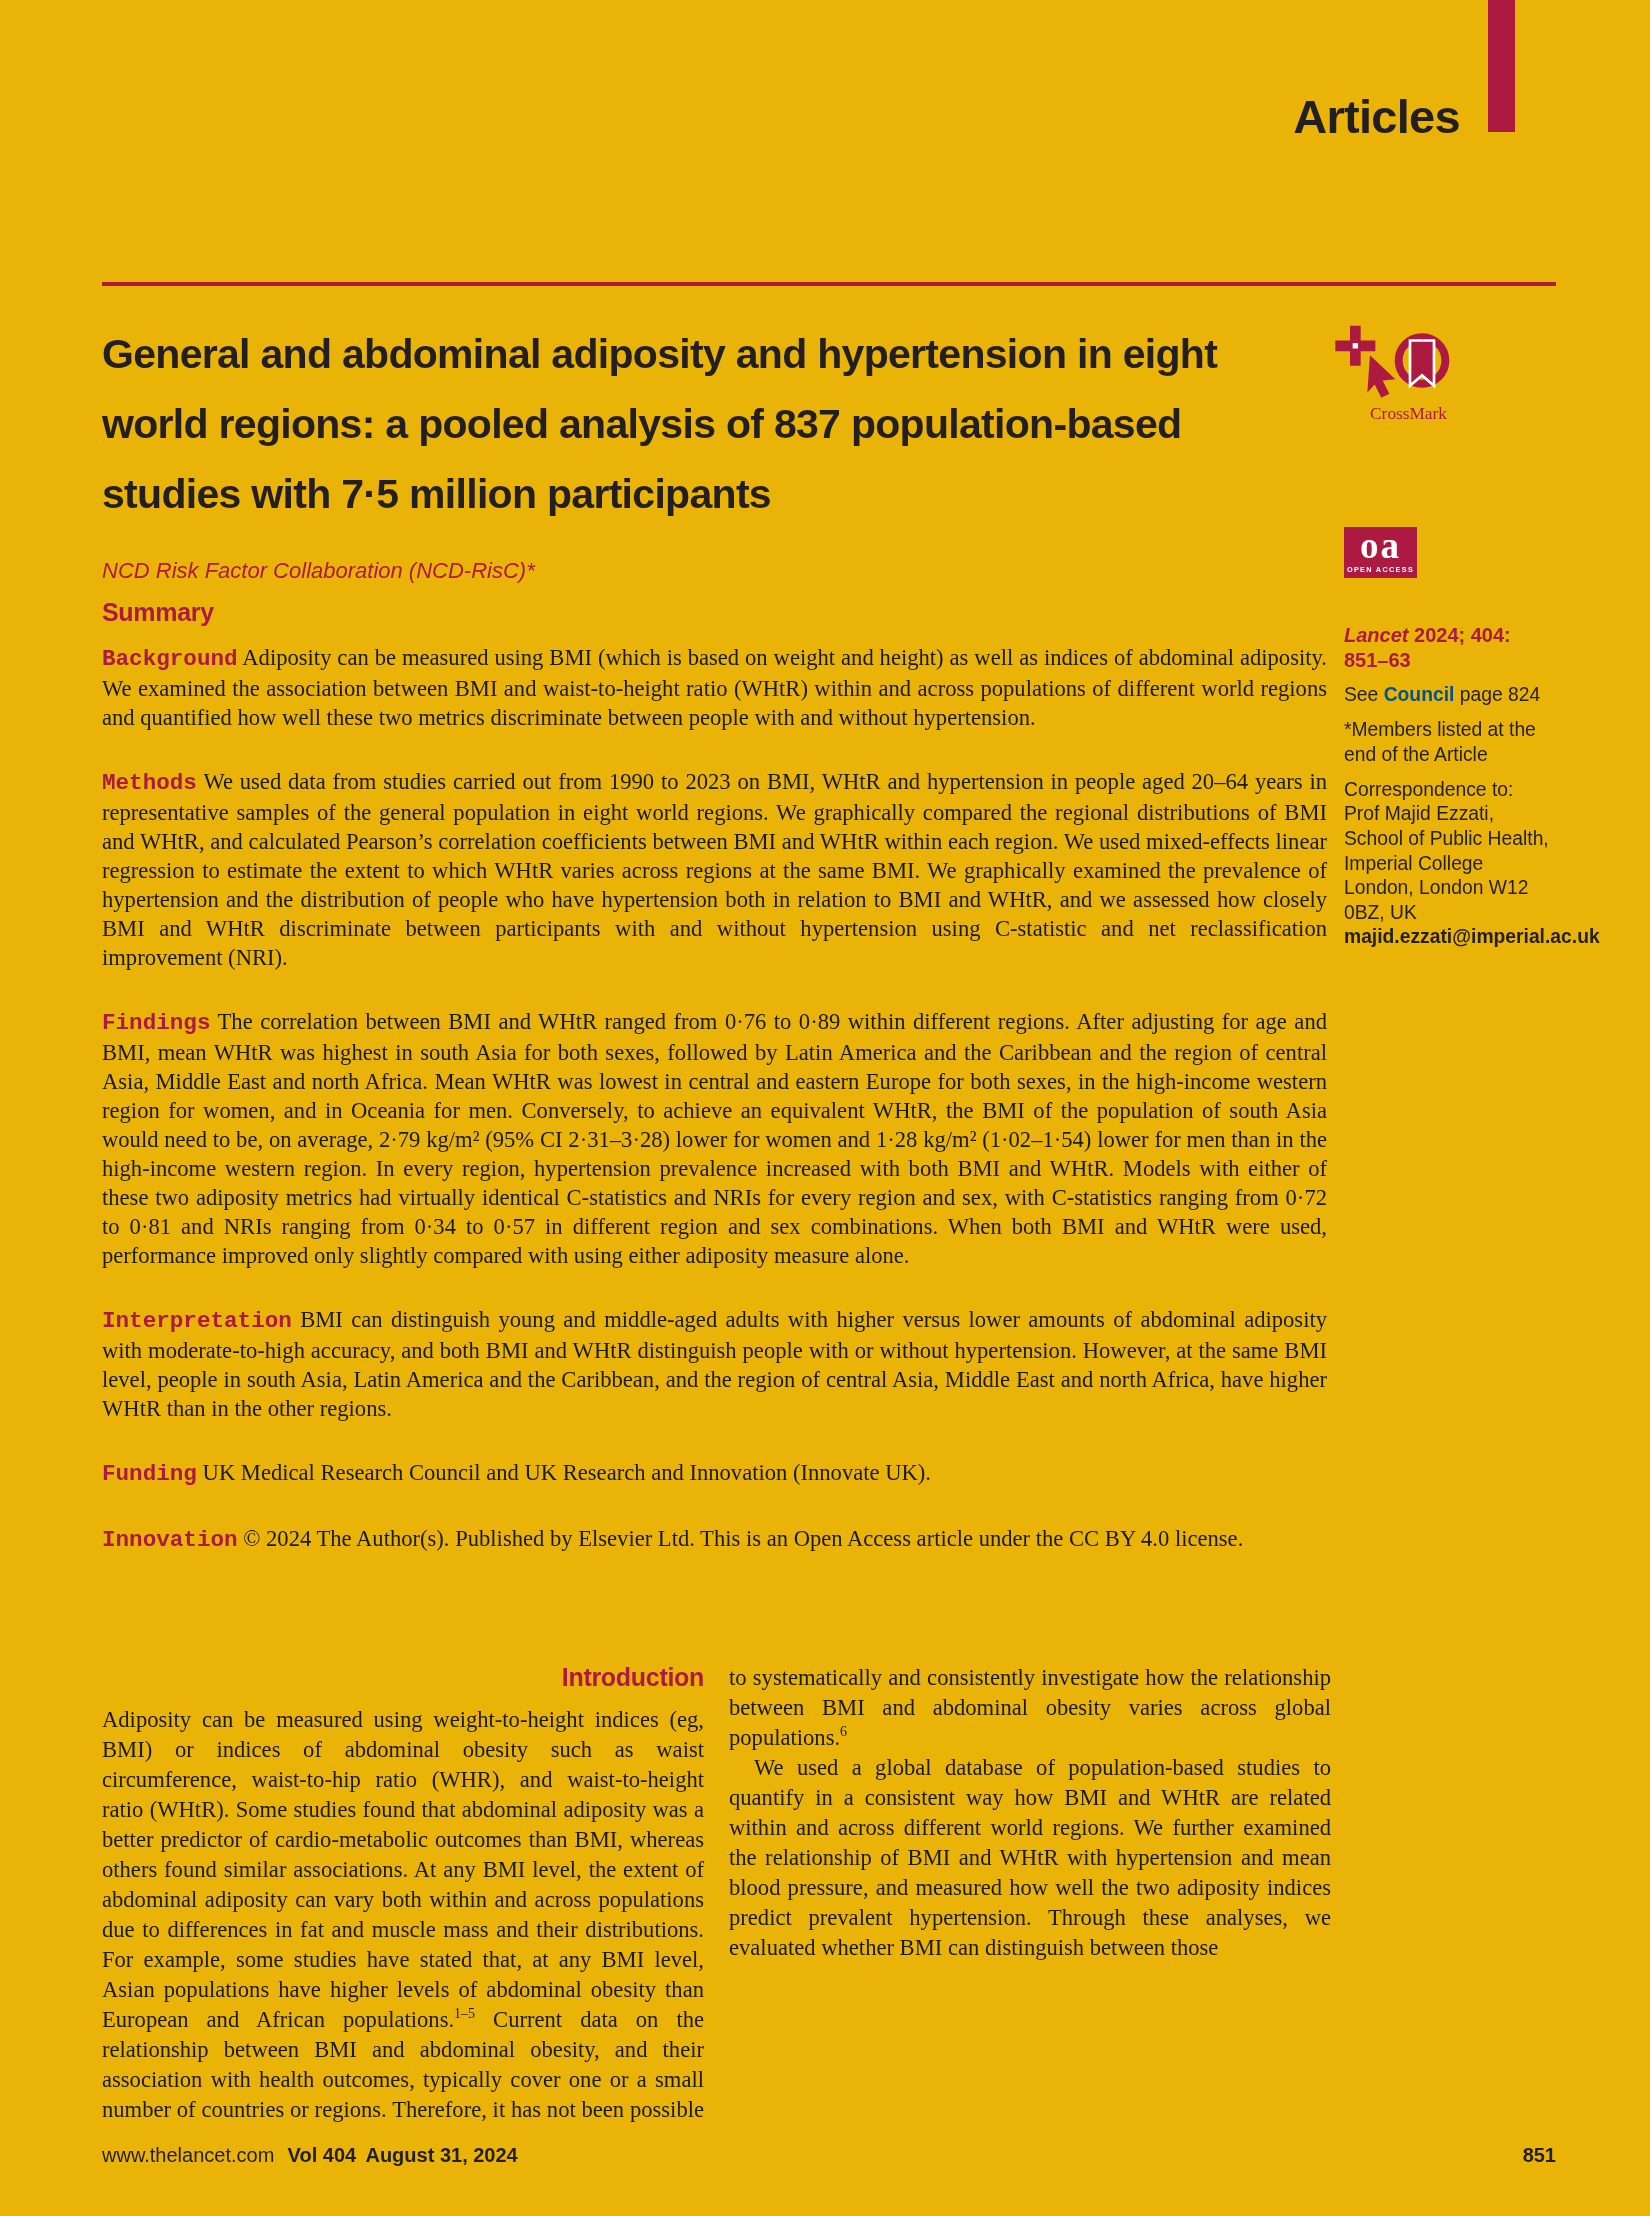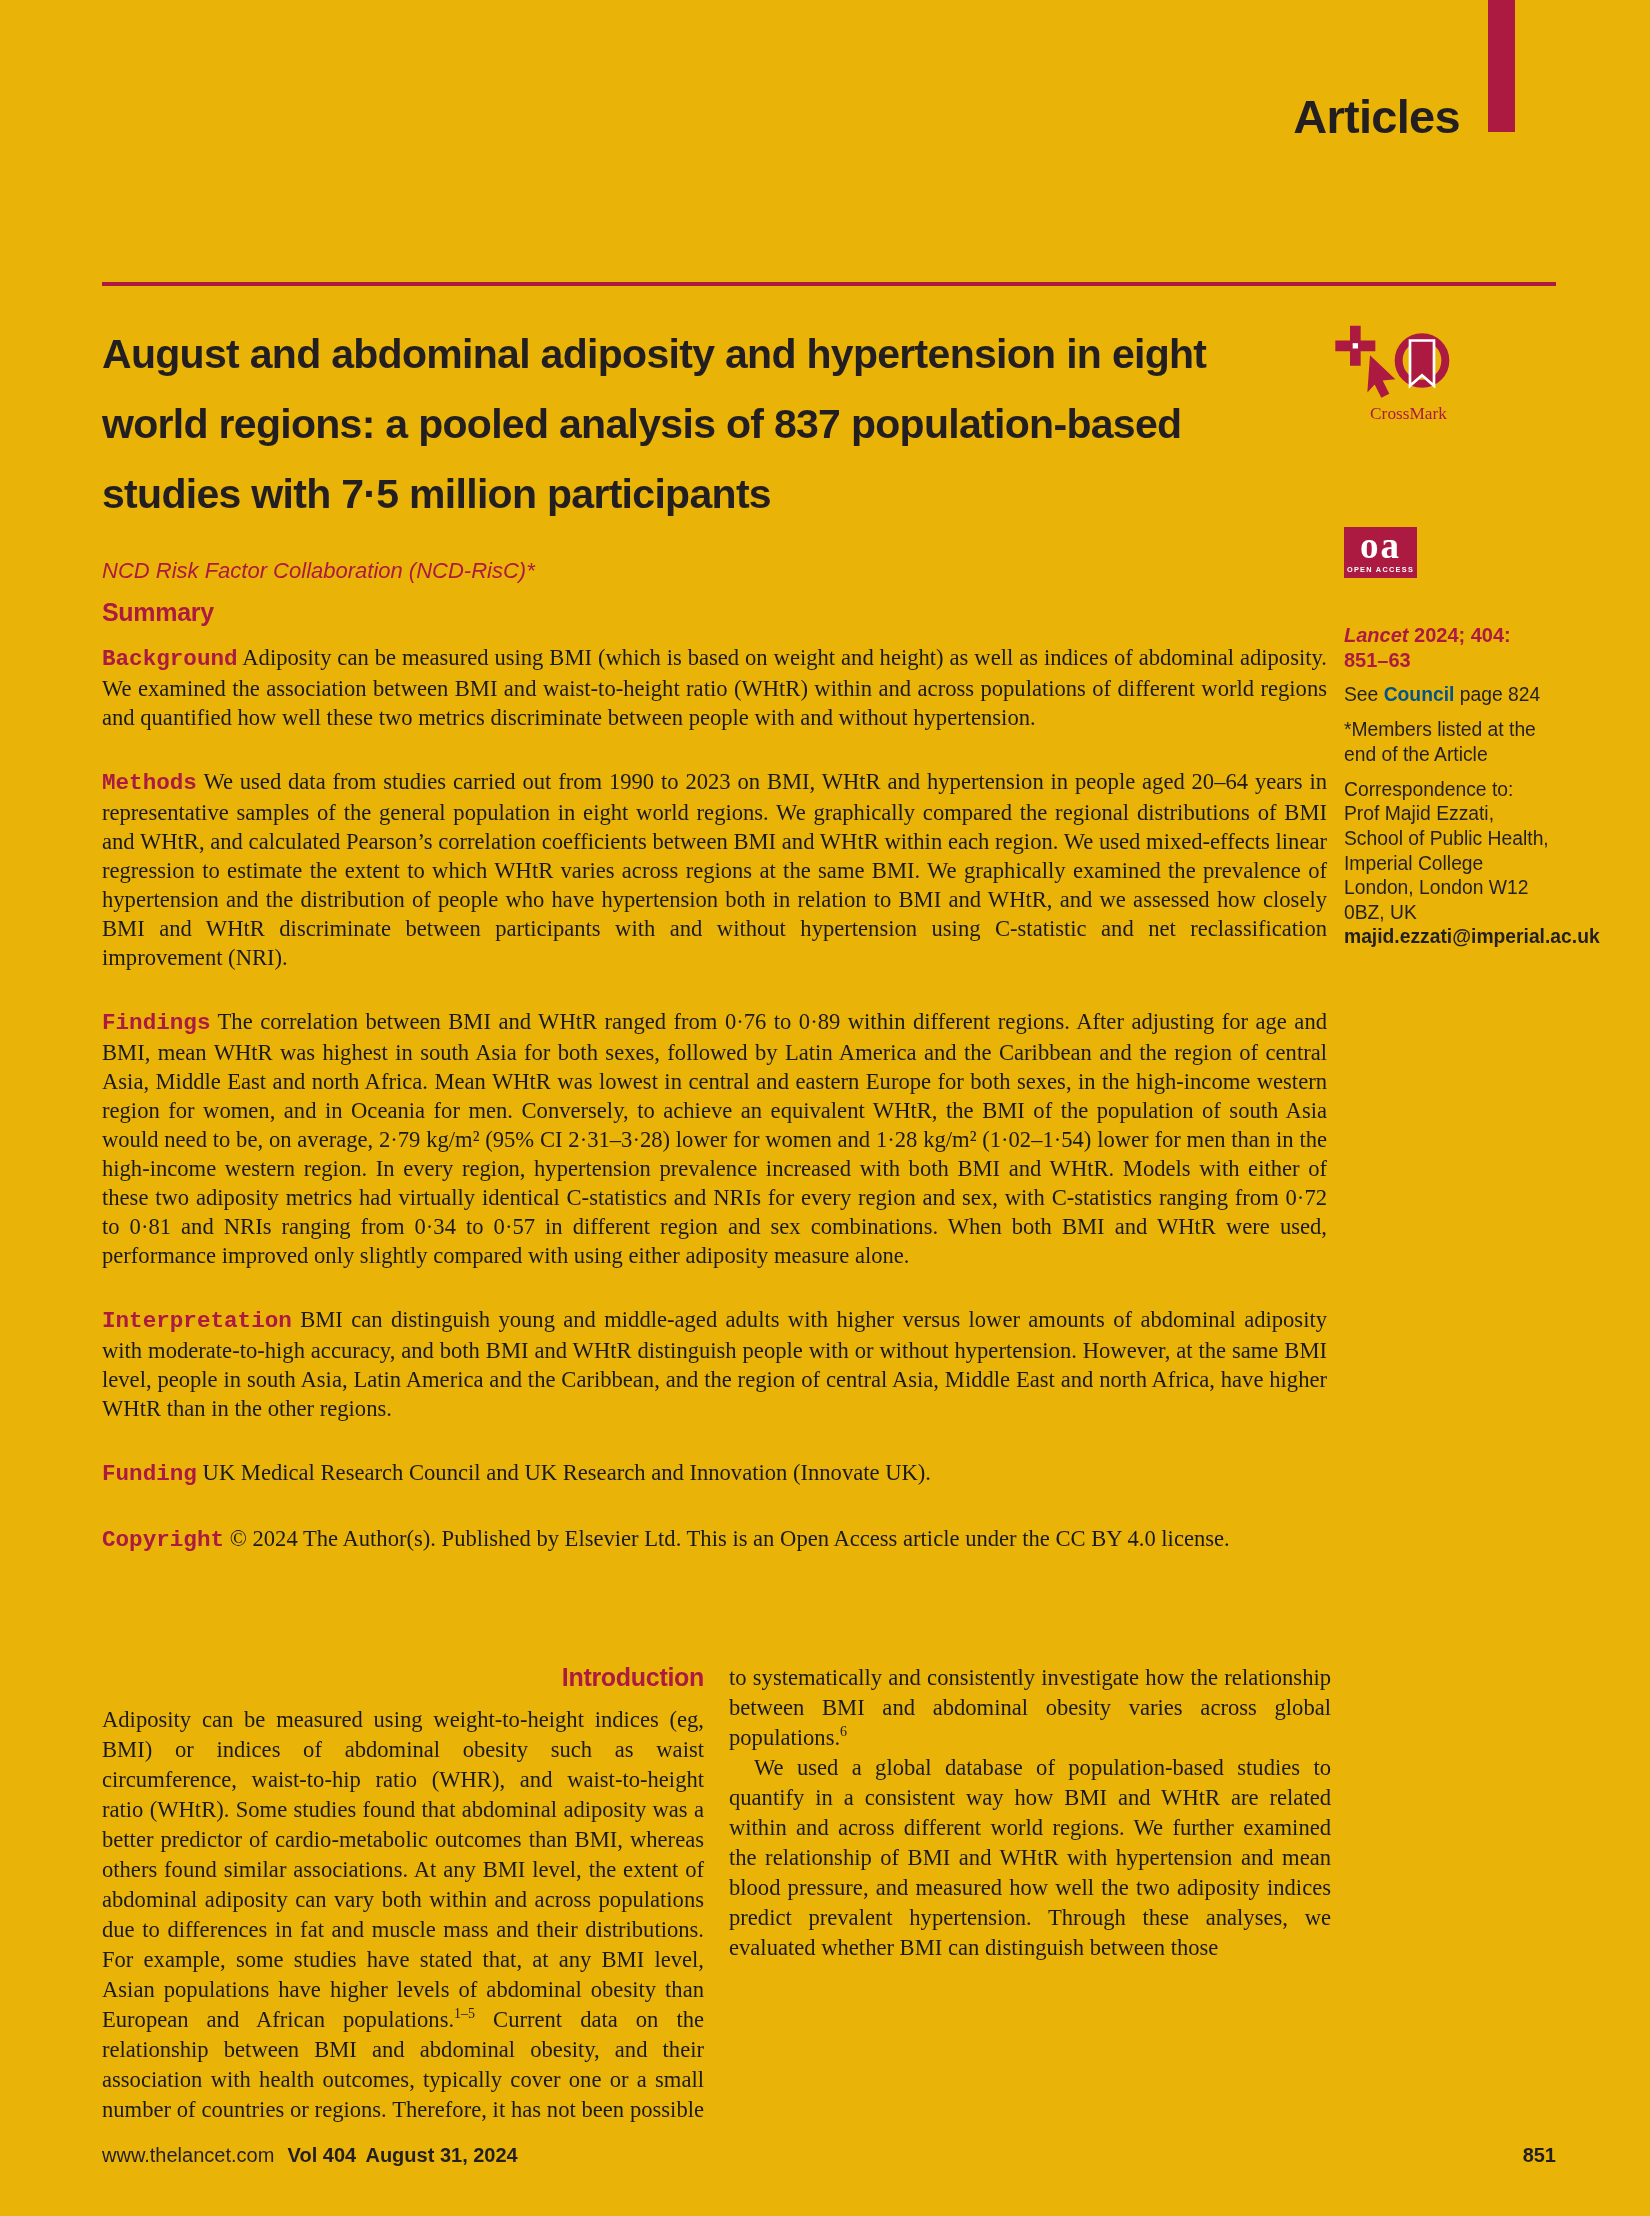--- a/index.html
+++ b/index.html
@@ -59,21 +59,21 @@
 </head>
 <body>
 
 <div class="page">
 
   <div class="articles-label">Articles</div>
   <div class="corner-bar"></div>
   <div class="rule"></div>
 
   <h1 class="title">
-    <span class="tl">August and abdominal adiposity and hypertension in eight</span>
+    <span class="tl">General and abdominal adiposity and hypertension in eight</span>
     <span class="tl">world regions: a pooled analysis of 837 population-based</span>
     <span class="tl">studies with 7·5 million participants</span>
   </h1>
 
   <div class="crossmark">
     <span>
       <svg width="128" height="79" viewBox="0 0 192 118" xmlns="http://www.w3.org/2000/svg">
         <path d="M30 4 h16 v22 h22 v16 h-22 v22 h-16 v-22 H8 v-16 h22 z" fill="#ac1a42"></path>
         <rect x="34" y="30" width="8" height="8" fill="#ffffff"></rect>
         <path d="M60 48 L98 84 L79 86 L89 106 L77 112 L67 92 L56 104 Z" fill="#ac1a42"></path>
@@ -97,21 +97,21 @@
     <p class="sum"><span class="slabel">Background</span> <span>Adiposity can be measured using BMI (which is based on weight and height) as well as indices of abdominal adiposity. We examined the association between BMI and waist-to-height ratio (WHtR) within and across populations of different world regions and quantified how well these two metrics discriminate between people with and without hypertension.</span></p>
 
     <p class="sum"><span class="slabel">Methods</span> <span>We used data from studies carried out from 1990 to 2023 on BMI, WHtR and hypertension in people aged 20–64 years in representative samples of the general population in eight world regions. We graphically compared the regional distributions of BMI and WHtR, and calculated Pearson’s correlation coefficients between BMI and WHtR within each region. We used mixed-effects linear regression to estimate the extent to which WHtR varies across regions at the same BMI. We graphically examined the prevalence of hypertension and the distribution of people who have hypertension both in relation to BMI and WHtR, and we assessed how closely BMI and WHtR discriminate between participants with and without hypertension using C-statistic and net reclassification improvement (NRI).</span></p>
 
     <p class="sum"><span class="slabel">Findings</span> <span>The correlation between BMI and WHtR ranged from 0·76 to 0·89 within different regions. After adjusting for age and BMI, mean WHtR was highest in south Asia for both sexes, followed by Latin America and the Caribbean and the region of central Asia, Middle East and north Africa. Mean WHtR was lowest in central and eastern Europe for both sexes, in the high-income western region for women, and in Oceania for men. Conversely, to achieve an equivalent WHtR, the BMI of the population of south Asia would need to be, on average, 2·79 kg/m² (95% CI 2·31–3·28) lower for women and 1·28 kg/m² (1·02–1·54) lower for men than in the high-income western region. In every region, hypertension prevalence increased with both BMI and WHtR. Models with either of these two adiposity metrics had virtually identical C-statistics and NRIs for every region and sex, with C-statistics ranging from 0·72 to 0·81 and NRIs ranging from 0·34 to 0·57 in different region and sex combinations. When both BMI and WHtR were used, performance improved only slightly compared with using either adiposity measure alone.</span></p>
 
     <p class="sum"><span class="slabel">Interpretation</span> <span>BMI can distinguish young and middle-aged adults with higher versus lower amounts of abdominal adiposity with moderate-to-high accuracy, and both BMI and WHtR distinguish people with or without hypertension. However, at the same BMI level, people in south Asia, Latin America and the Caribbean, and the region of central Asia, Middle East and north Africa, have higher WHtR than in the other regions.</span></p>
 
     <p class="sum"><span class="slabel">Funding</span> <span>UK Medical Research Council and UK Research and Innovation (Innovate UK).</span></p>
 
-    <p class="sum"><span class="slabel">Copyright</span> <span>© 2024 The Author(s). Published by Elsevier Ltd. This is an Open Access article under the CC BY 4.0 license.</span></p>
+    <p class="sum"><span class="slabel">Innovation</span> <span>© 2024 The Author(s). Published by Elsevier Ltd. This is an Open Access article under the CC BY 4.0 license.</span></p>
   </div>
 
   <aside class="sidebar">
     <p class="cite"><span class="it">Lancet</span><span> 2024; 404: 851–63</span></p>
 
     <p><span>See </span><a class="comment">Council</a><span> page 824</span></p>
 
     <p>*Members listed at the end of the Article</p>
 
     <p>

